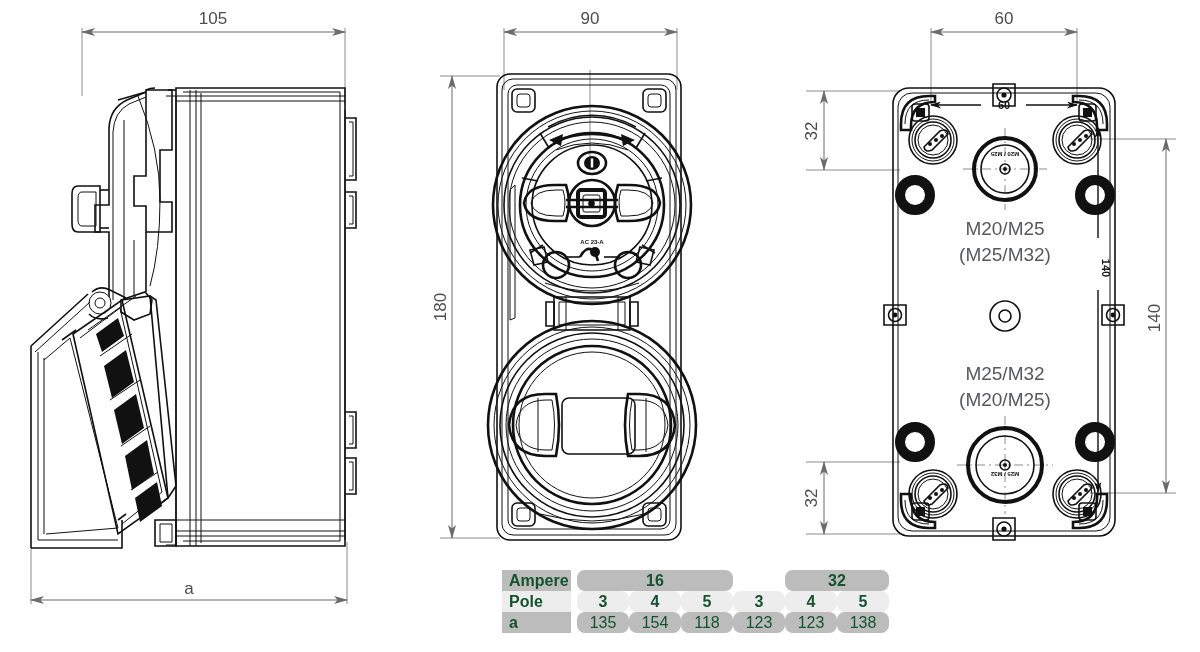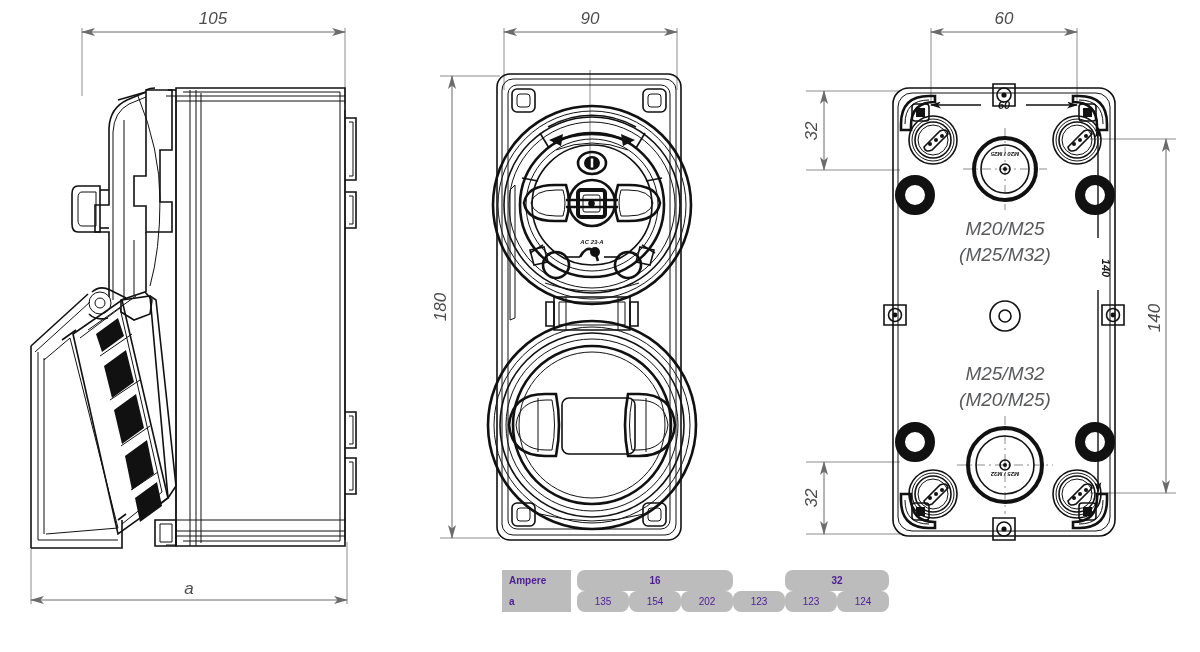--- a/index.html
+++ b/index.html
@@ -1,38 +1,38 @@
 <!DOCTYPE html>
 <html><head>
 <meta charset="utf-8">
 <style>
   html,body{margin:0;padding:0;background:#ffffff;}
   body{width:1200px;height:652px;position:relative;overflow:hidden;
        font-family:"Liberation Sans","DejaVu Sans",sans-serif;}
-  .stage{position:absolute;left:0;top:0;width:1200px;height:544px;font-style:italic;}
+  .stage{position:absolute;left:0;top:0;width:1200px;height:544px;}
   svg{display:block;}
   .dimtxt{font-family:"Liberation Sans","DejaVu Sans",sans-serif;font-size:17px;fill:#4d4d4d;}
   .dimtxt-b{font-family:"Liberation Sans","DejaVu Sans",sans-serif;font-size:11px;font-weight:bold;fill:#1a1a1a;}
   .lbl{font-family:"Liberation Sans","DejaVu Sans",sans-serif;font-size:19px;fill:#58595b;}
   .tinytxt{font-family:"Liberation Sans","DejaVu Sans",sans-serif;font-size:6px;font-weight:bold;fill:#111;}
   .dimline{stroke:#6b6b6b;stroke-width:1;fill:none;}
   .extline{stroke:#8c8c8c;stroke-width:1;fill:none;}
   .dimline-b{stroke:#111;stroke-width:1.4;fill:none;}
   .part-thin{fill:none;stroke:#111111;stroke-width:1;}
   .part-med{fill:none;stroke:#111111;stroke-width:1.6;}
   .part-thick{fill:none;stroke:#111111;stroke-width:2.6;}
   .part-xthick{fill:none;stroke:#111111;stroke-width:4;}
   .blk{fill:#111111;}
   .wht{fill:#ffffff;stroke:#111111;stroke-width:1;}
   .ctr{stroke:#8c8c8c;stroke-width:1;fill:none;stroke-dasharray:9 4 2 4;}
 
   
   #spec-table{position:absolute;left:502px;top:570px;border-collapse:collapse;}
   #spec-table td{font-family:"Liberation Sans","DejaVu Sans",sans-serif;
-    font-size:10px;color:#4c1d95;text-align:center;height:21px;line-height:21px;padding:0;}
+    font-size:16px;color:#14532d;text-align:center;height:21px;line-height:21px;padding:0;}
   #spec-table td.lab{text-align:left;padding-left:7px;font-weight:bold;width:62px;}
   #spec-table td.v{width:52px;border-radius:8px;}
   .c-dark{background:#bcbcbc;}
   .c-light{background:#ededed;}
   .c-white{background:#ffffff;}
   .bold{font-weight:bold;}
 </style>
 </head>
 <body>
 
@@ -479,23 +479,33 @@
   <tbody>
       <tr>
         <td class="lab c-dark">Ampere</td>
         <td class="c-white" style="width: 6px;"></td>
         <td class="v c-dark bold" colspan="3">16</td>
         <td class="c-white" style="width: 2px;"></td>
         <td class="v c-dark bold" colspan="3">32</td>
         <td class="c-white" style="width: 2px;"></td>
       </tr>
       <tr>
+        <td class="lab c-light">Pole</td>
+        <td class="c-white" style="width: 6px;"></td>
+        <td class="v c-light bold">3</td>
+        <td class="v c-light bold">4</td>
+        <td class="v c-light bold">5</td>
+        <td class="v c-light bold">3</td>
+        <td class="v c-light bold">4</td>
+        <td class="v c-light bold">5</td>
+      </tr>
+      <tr>
         <td class="lab c-dark">a</td>
         <td class="c-white" style="width: 6px;"></td>
         <td class="v c-dark">135</td>
         <td class="v c-dark">154</td>
-        <td class="v c-dark">202</td>
+        <td class="v c-dark">118</td>
         <td class="v c-dark">123</td>
         <td class="v c-dark">123</td>
-        <td class="v c-dark">124</td>
+        <td class="v c-dark">138</td>
       </tr>
     </tbody>
 </table>
 
 </body></html>

